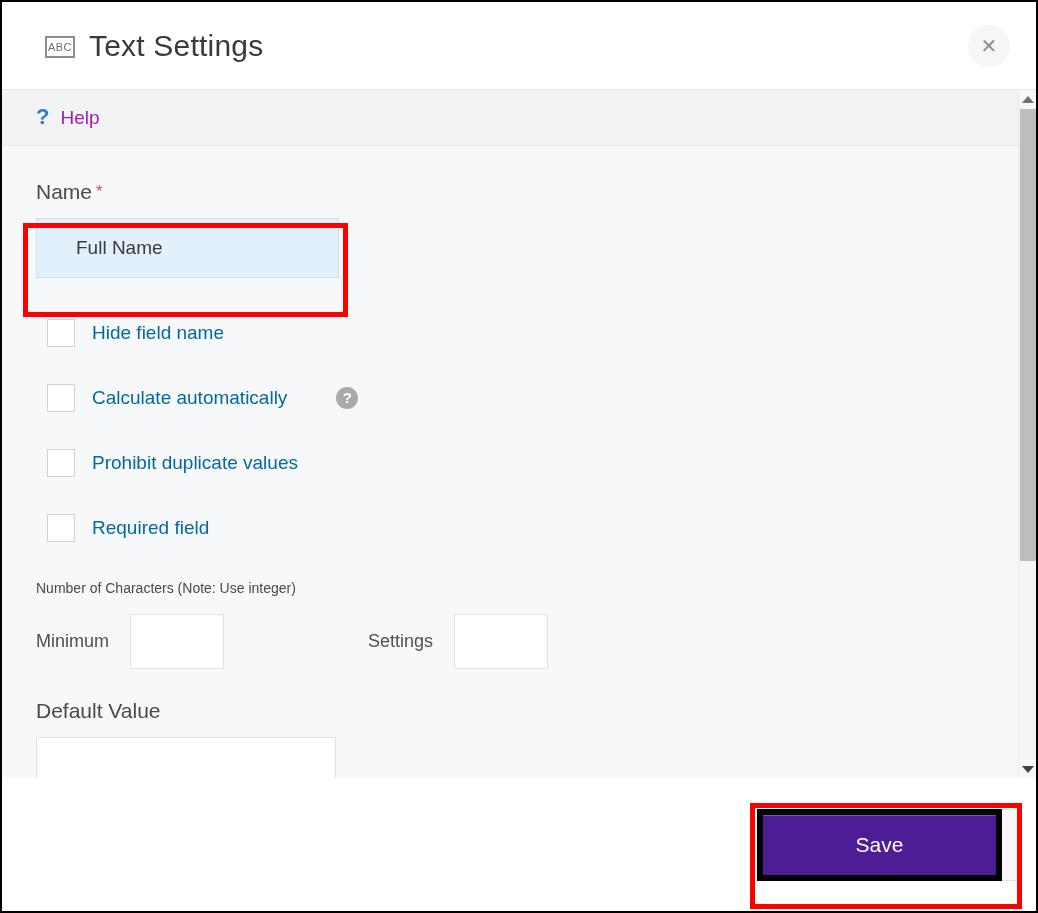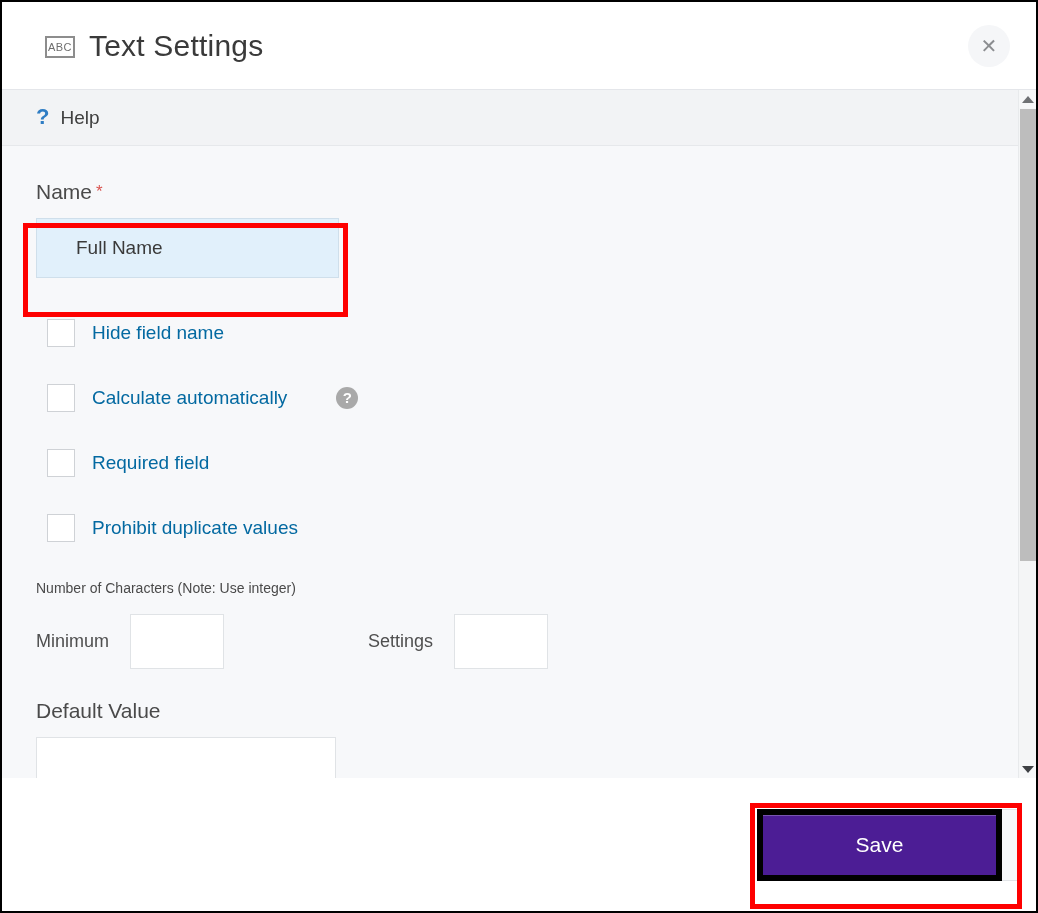--- a/index.html
+++ b/index.html
@@ -103,21 +103,21 @@
   }
   .help-question {
     color: #2f7dc4;
     font-size: 22px;
     font-weight: bold;
     line-height: 1;
     position: relative;
     top: -1px;
   }
   .help-label {
-    color: #404040;
+    color: #a21caf;
     font-size: 19px;
   }
 
   .form-area {
     padding: 34px 34px 0 34px;
     position: relative;
     height: 632px;
   }
 
   .field-label {
@@ -371,26 +371,26 @@
         </div>
 
         <div class="checkbox-row">
           <span class="checkbox-box"></span>
           <span class="checkbox-label">Calculate automatically</span>
           <span class="info-icon">?</span>
         </div>
 
         <div class="checkbox-row">
           <span class="checkbox-box"></span>
-          <span class="checkbox-label">Required field</span>
+          <span class="checkbox-label">Prohibit duplicate values</span>
         </div>
 
         <div class="checkbox-row">
           <span class="checkbox-box"></span>
-          <span class="checkbox-label">Prohibit duplicate values</span>
+          <span class="checkbox-label">Required field</span>
         </div>
 
       </div>
 
       
       <div class="section-heading">Number of Characters (Note: Use integer)</div>
       <div class="minmax-row">
         <span class="minmax-label">Minimum</span>
         <input class="num-input" type="text" value="" style="">
         <span class="spacer-between"></span>

